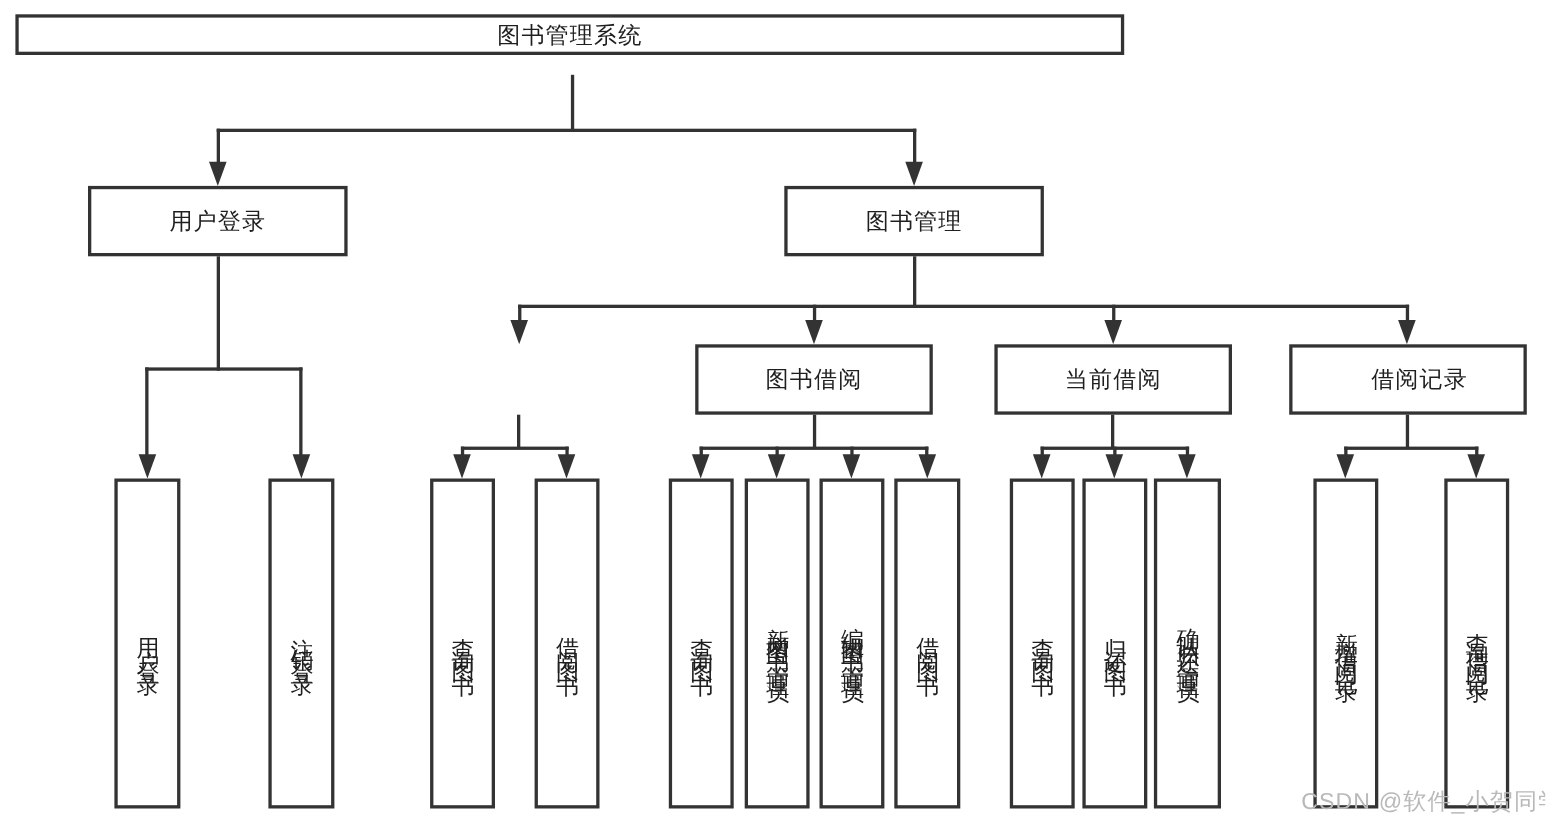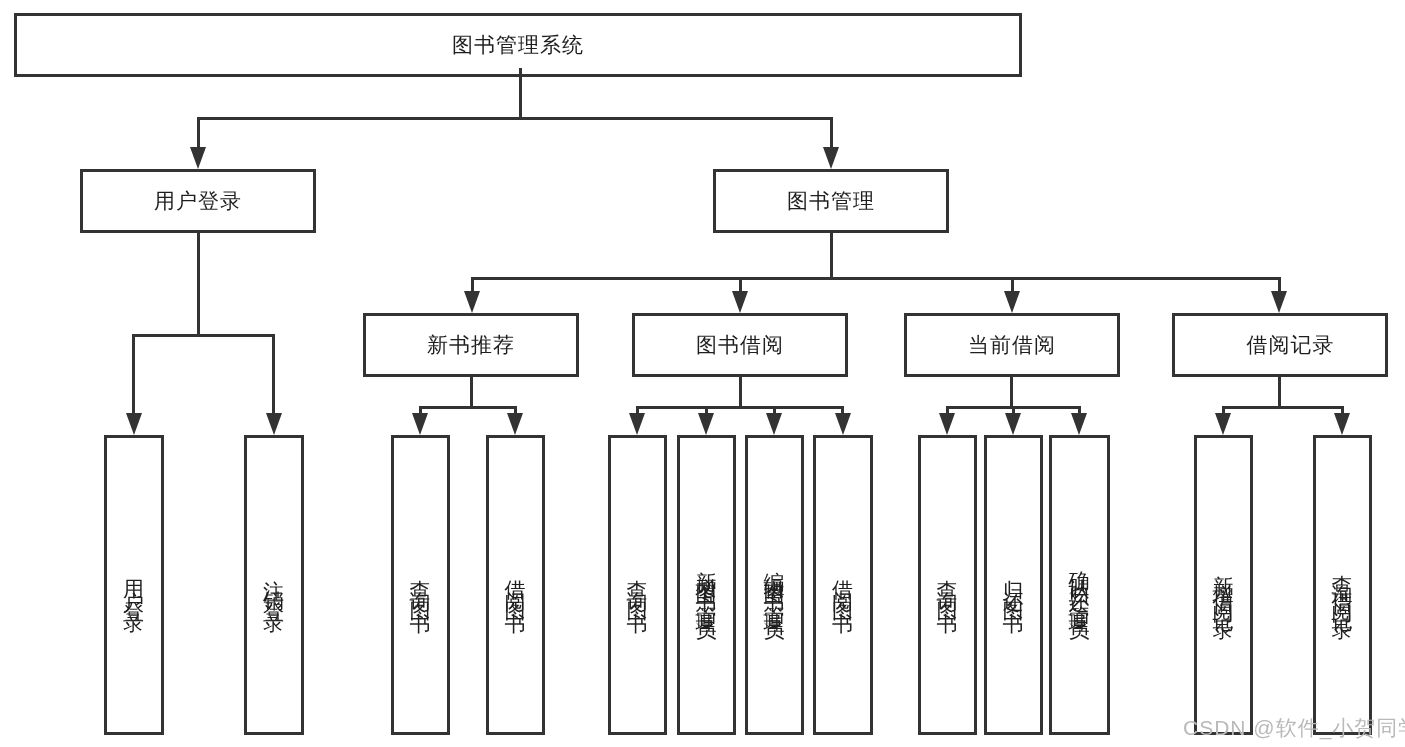--- a/index.html
+++ b/index.html
@@ -51,21 +51,21 @@
     color:#b9b9b9;
     letter-spacing:1px;
     white-space:nowrap;
   }
 </style>
 </head>
 <body>
 
 <div class="canvas">
 
-  <div class="box" style="left:14px;top:13px;width:1008px;height:64px;font-family:Liberation Mono, monospace;">
+  <div class="box" style="left:14px;top:13px;width:1008px;height:37px;font-family:Liberation Mono, monospace;">
     <span>图书管理系统</span>
   </div>
 
   <div class="vline" style="left:519px;top:68px;height:50px;"></div>
   <div class="hline" style="left:197px;top:117px;width:636px;"></div>
   <div class="vline" style="left:197px;top:117px;height:32px;"></div>
   <div class="arrow" style="left:190px;top:147px;"></div>
   <div class="vline" style="left:830px;top:117px;height:32px;"></div>
   <div class="arrow" style="left:823px;top:147px;"></div>
 
@@ -87,23 +87,20 @@
   <div class="hline" style="left:471px;top:277px;width:810px;"></div>
   <div class="vline" style="left:471px;top:277px;height:16px;"></div>
   <div class="arrow" style="left:464px;top:291px;"></div>
   <div class="vline" style="left:739px;top:277px;height:16px;"></div>
   <div class="arrow" style="left:732px;top:291px;"></div>
   <div class="vline" style="left:1011px;top:277px;height:16px;"></div>
   <div class="arrow" style="left:1004px;top:291px;"></div>
   <div class="vline" style="left:1278px;top:277px;height:16px;"></div>
   <div class="arrow" style="left:1271px;top:291px;"></div>
 
-  <div class="box" style="left:363px;top:313px;width:216px;height:64px;">
-    <span>新书推荐</span>
-  </div>
   <div class="box" style="left:904px;top:313px;width:216px;height:64px;">
     <span>当前借阅</span>
   </div>
   <div class="box" style="left:632px;top:313px;width:216px;height:64px;">
     <span>图书借阅</span>
   </div>
   <div class="box" style="left:1172px;top:313px;width:216px;height:64px;padding-left:21px;">
     <span>借阅记录</span>
   </div>
 

